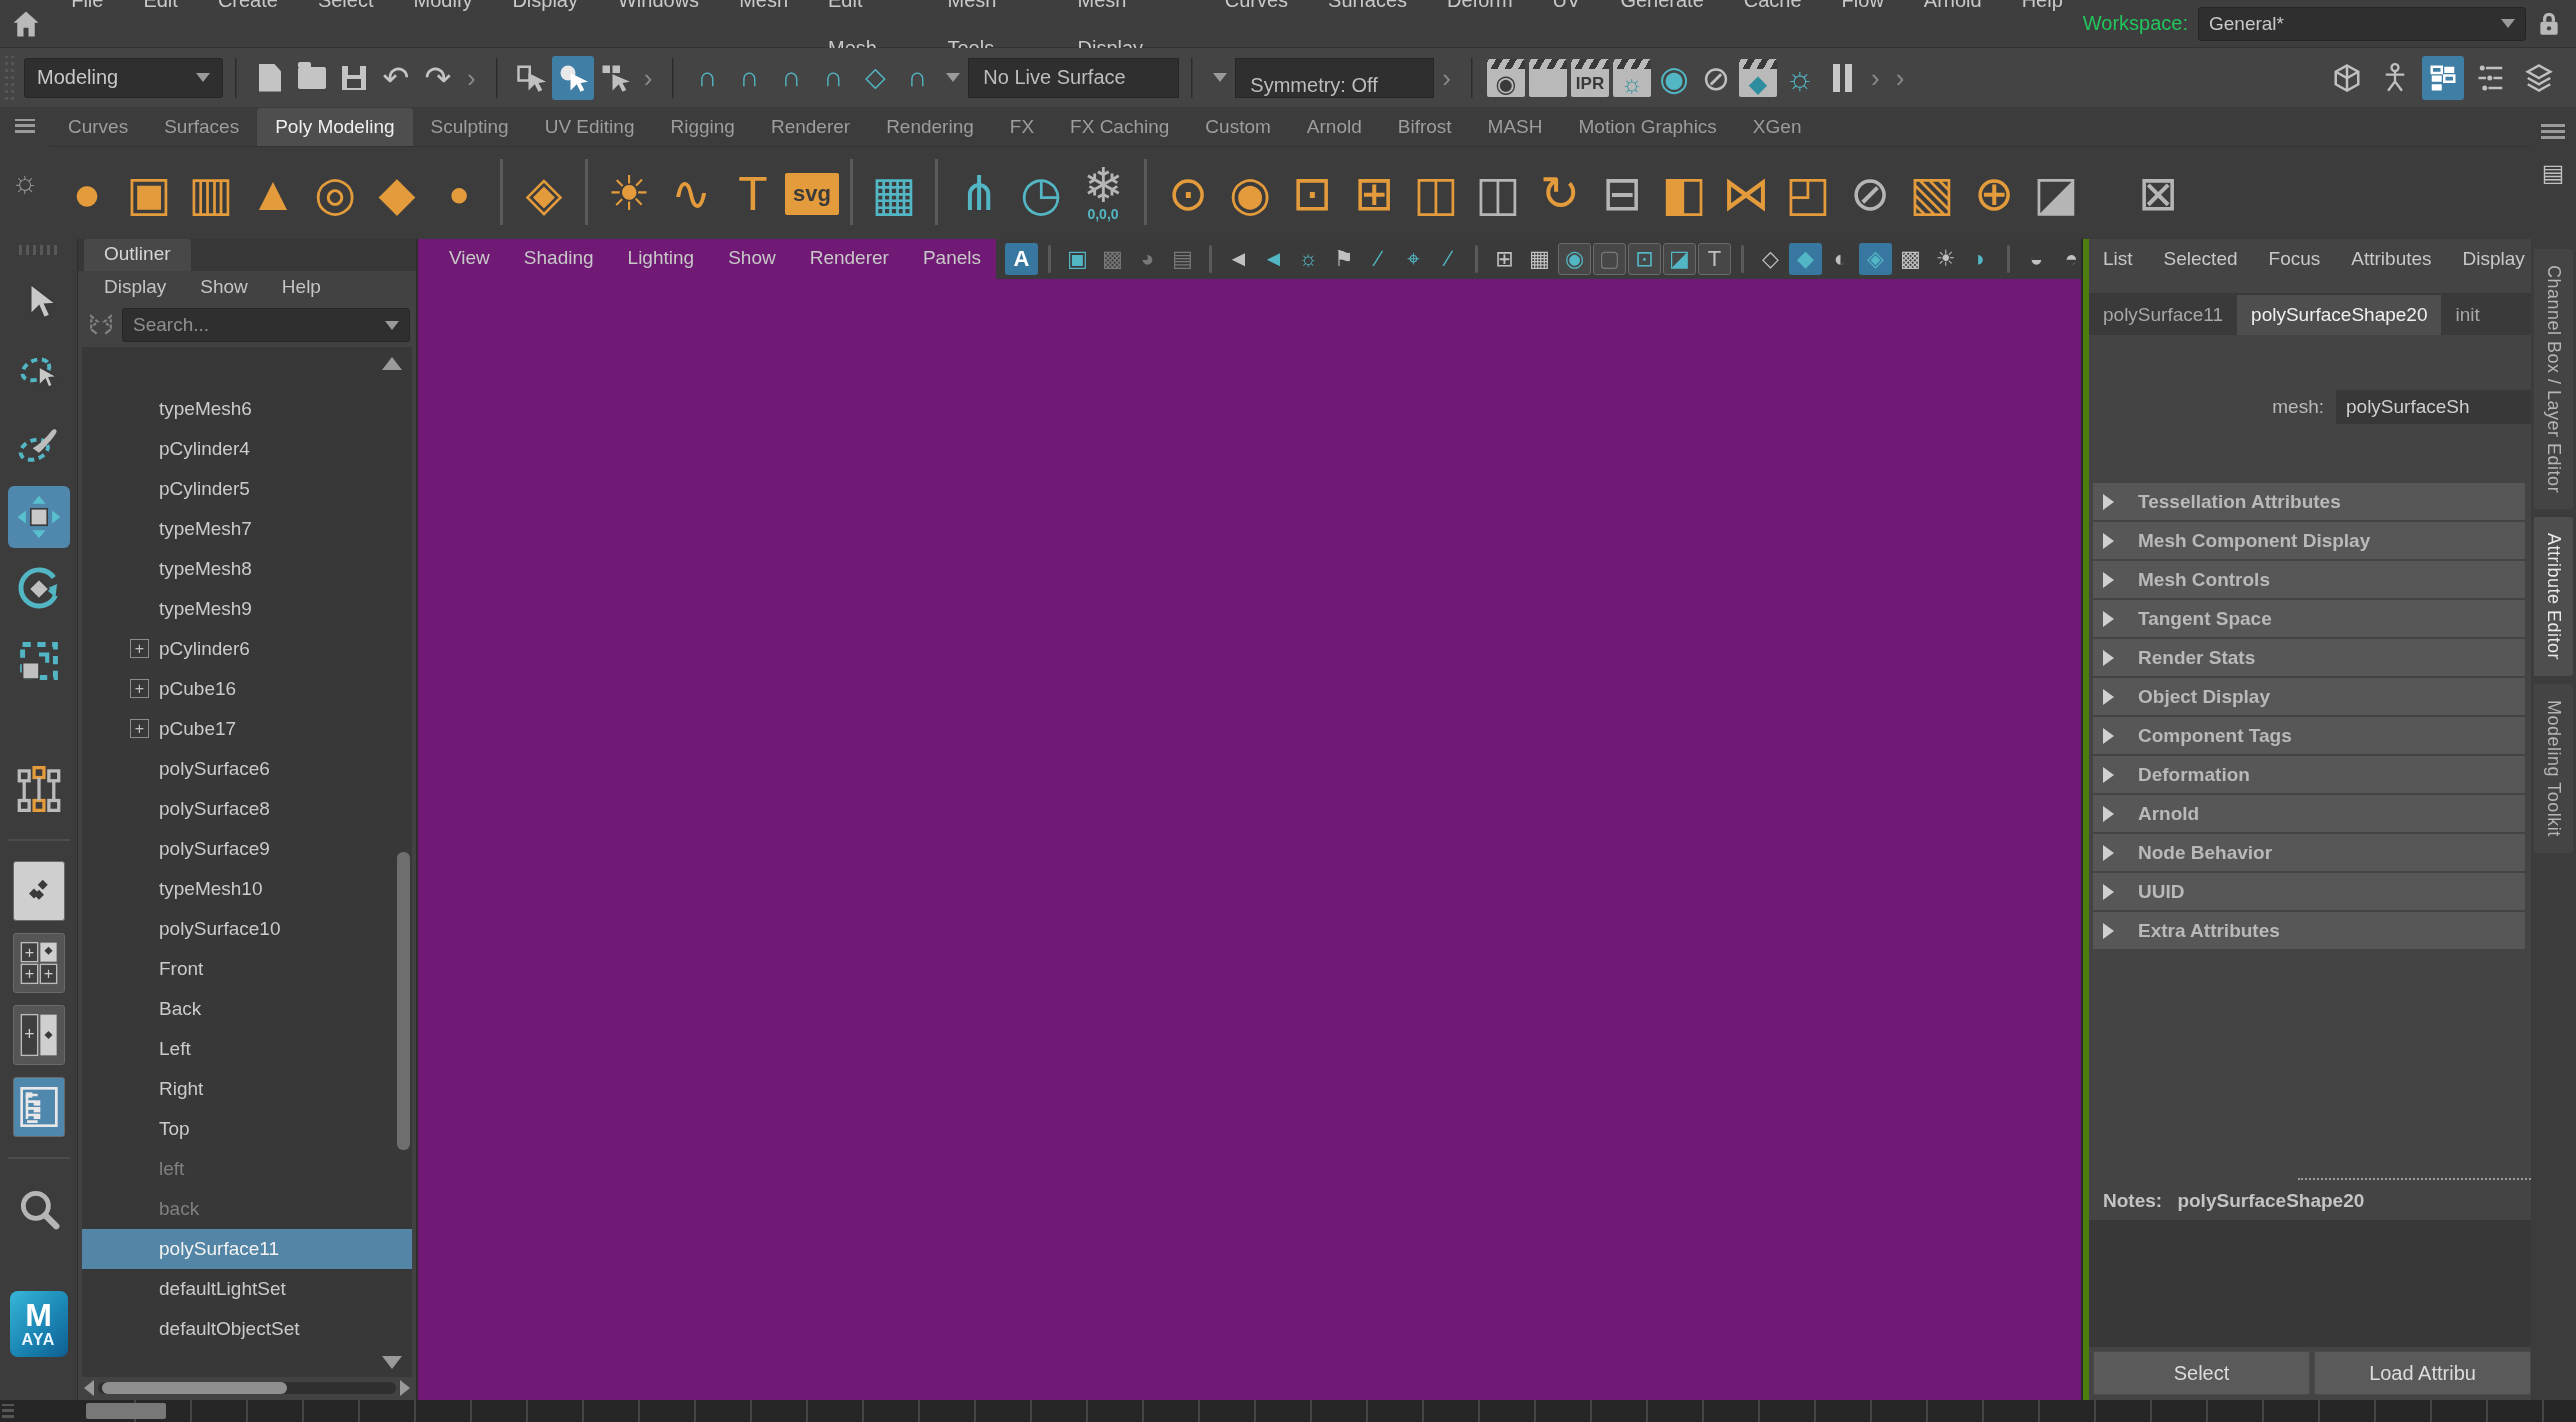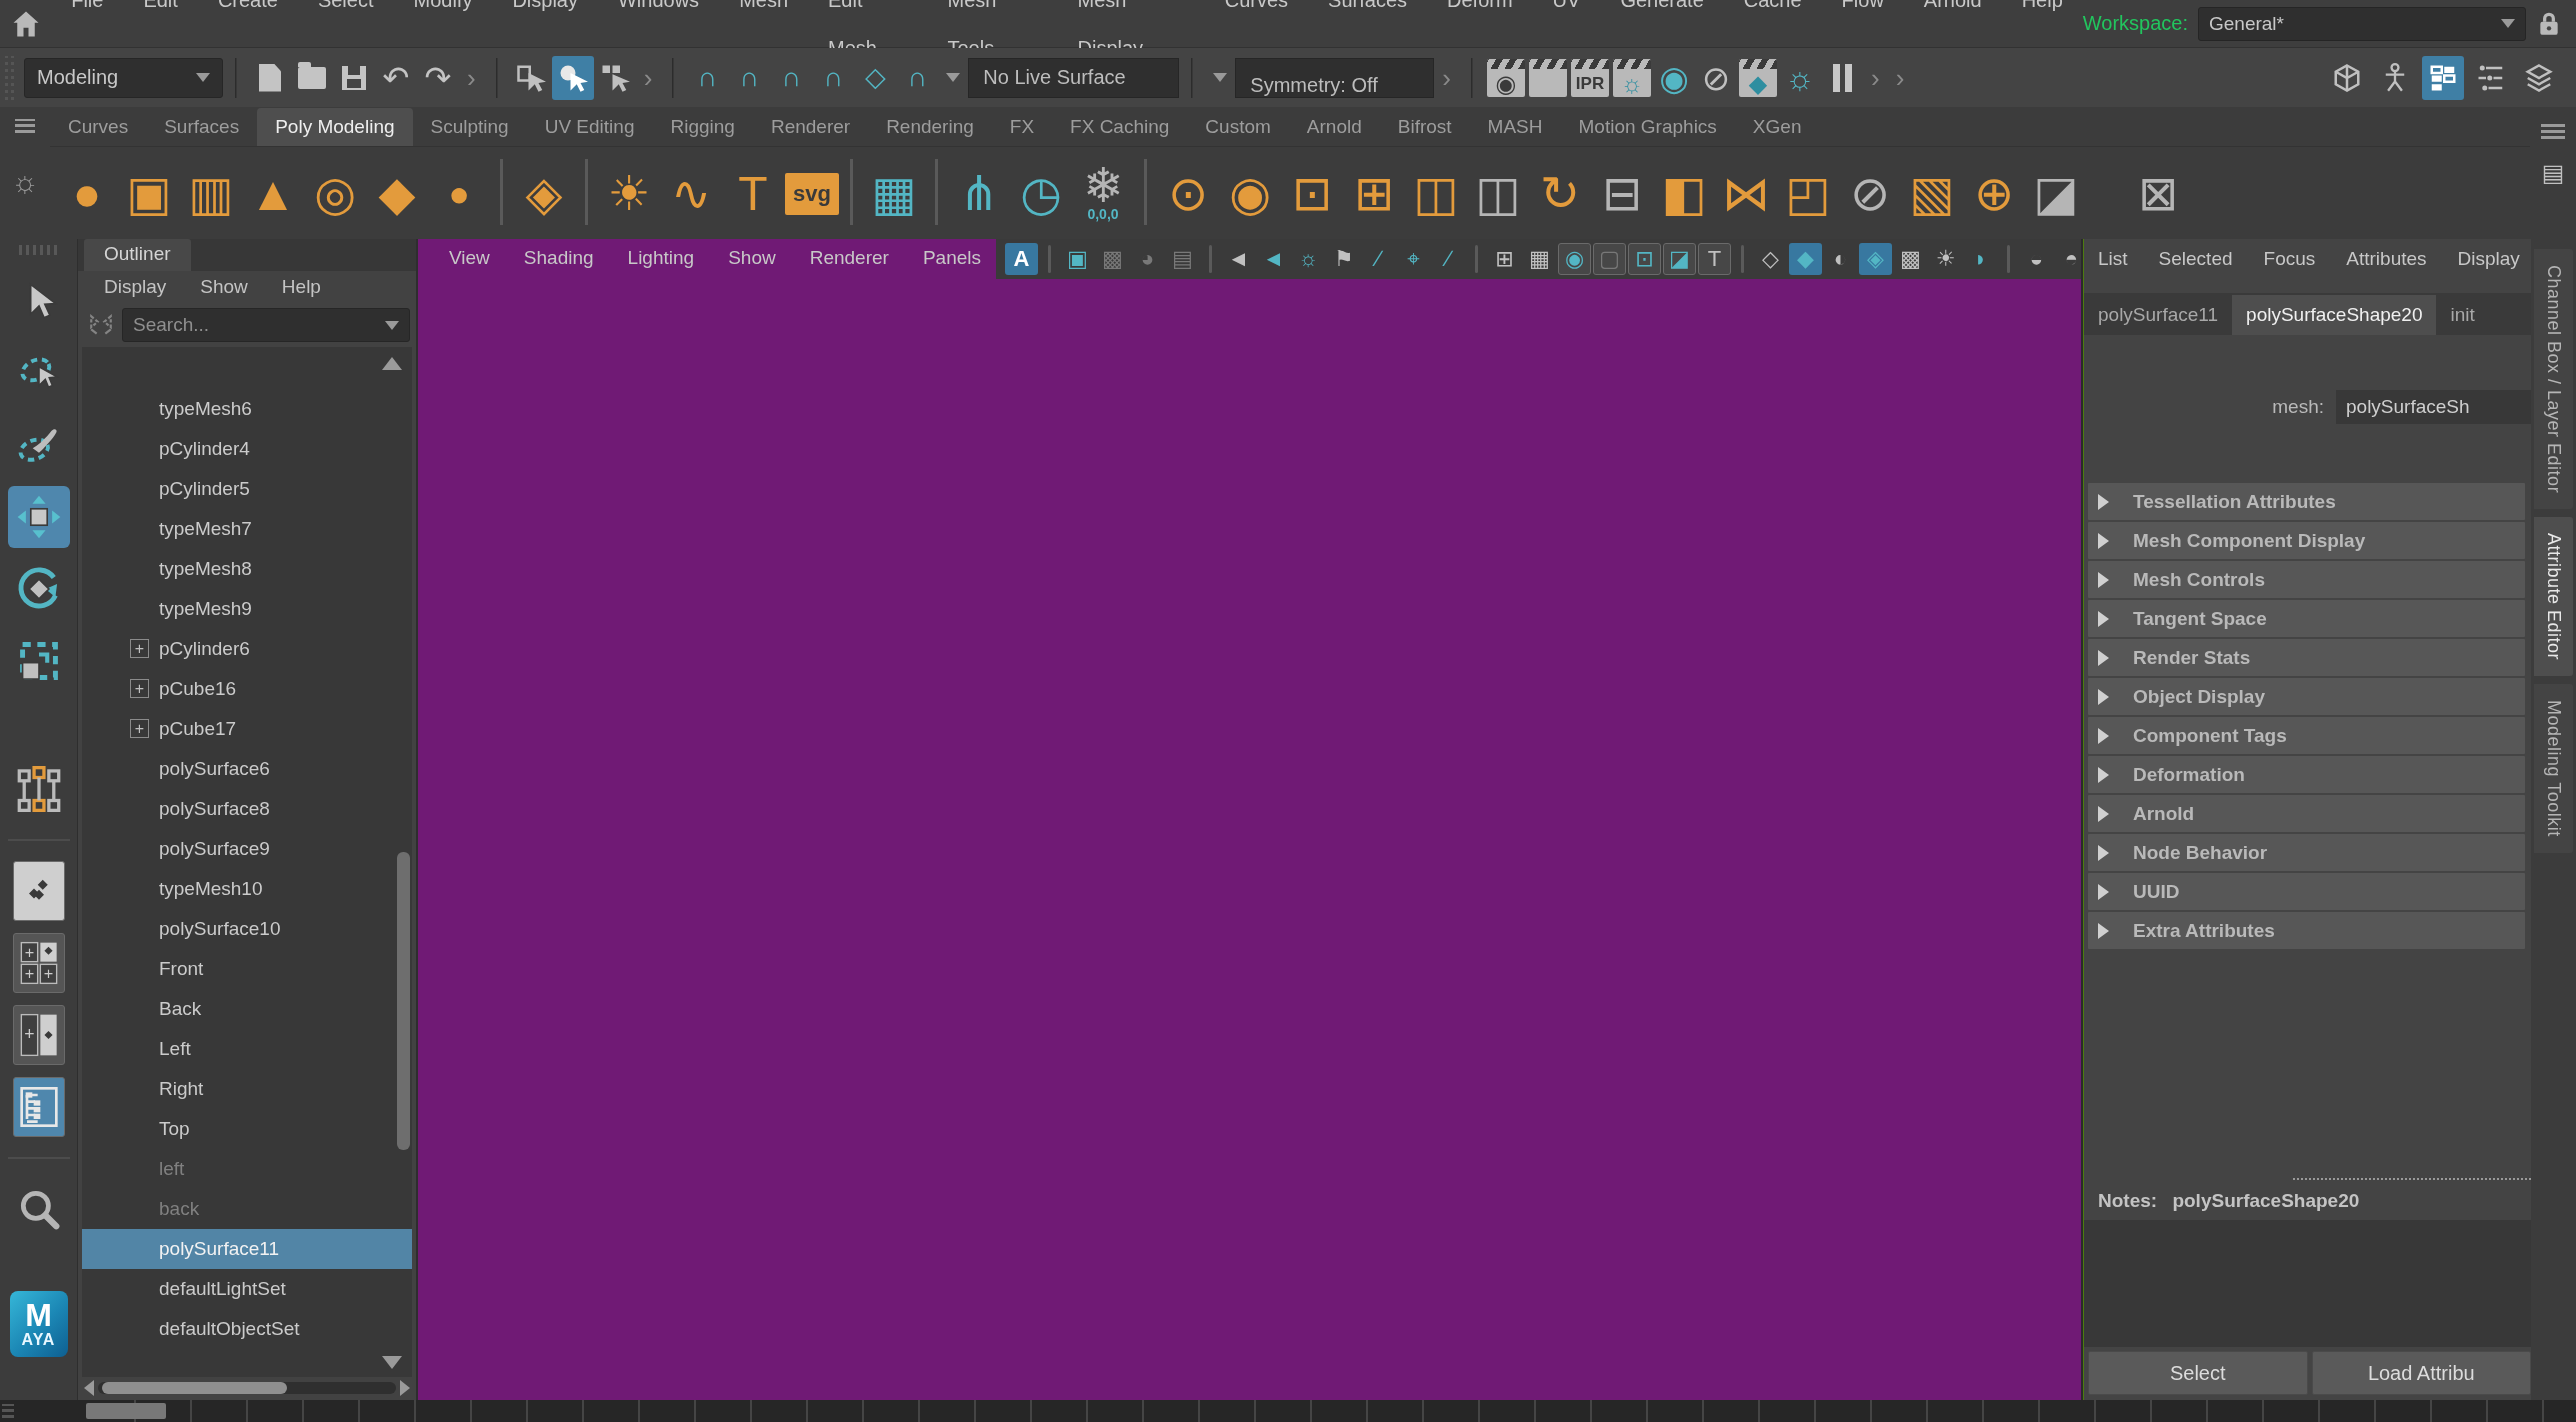--- a/index.html
+++ b/index.html
@@ -143,21 +143,21 @@
   .vpico.aA { background:#3878a0; } .vpico.aA .g { color:#fff; font-weight:bold; }
   .vpico.active { background:#3878a0; }
   .vpico.boxed { border:1px solid #6a6a6a; background:#474747; }
   .vpico.sep { width:3px; height:28px; background:#5a5a5a; margin:0 9px; }
   .vp-field { height:28px; background:#2f2f2f; border:1px solid #262626; border-radius:3px; color:#c0c0c0;
               font-size:18px; display:flex; align-items:center; padding:0 10px; margin:0 4px; flex:0 0 auto; }
   .vp-canvas { flex:1; position:relative; background:#6b6b6b; border:1px solid #2a2a2a; overflow:hidden; }
   .vp-canvas svg { position:absolute; inset:0; width:100%; height:100%; }
 
   
-  .attrpanel { width:448px; background:#444; display:flex; flex-direction:column; border-left:1px solid #4d7c0f; overflow:hidden; }
+  .attrpanel { width:448px; background:#444; display:flex; flex-direction:column; border-left:6px solid #4d7c0f; overflow:hidden; }
   .ae-menus { height:40px; display:flex; align-items:center; padding-left:14px; white-space:nowrap; }
   .ae-menus span { font-size:19px; color:#c8c8c8; padding:0 17px 0 0; margin-right:14px; }
   .ae-tabs { height:42px; background:#3a3a3a; display:flex; align-items:flex-end; margin-top:14px; white-space:nowrap; overflow:hidden; }
   .ae-tab { font-size:19px; color:#a8a8a8; padding:9px 14px; }
   .ae-tab.active { background:#4e4e4e; color:#f0f0f0; }
   .ae-meshrow { height:40px; margin-top:52px; display:flex; align-items:center; justify-content:flex-end; gap:12px; padding-right:0; }
   .ae-meshrow .lbl { font-size:19px; color:#b9b9b9; }
   .ae-meshfield { width:195px; height:34px; background:#383838; font-size:19px; color:#cfcfcf;
                   display:flex; align-items:center; padding:0 10px; white-space:nowrap; overflow:hidden; }
   .ae-sections { margin-top:56px; display:flex; flex-direction:column; gap:2px; padding:0 6px 0 4px; }

